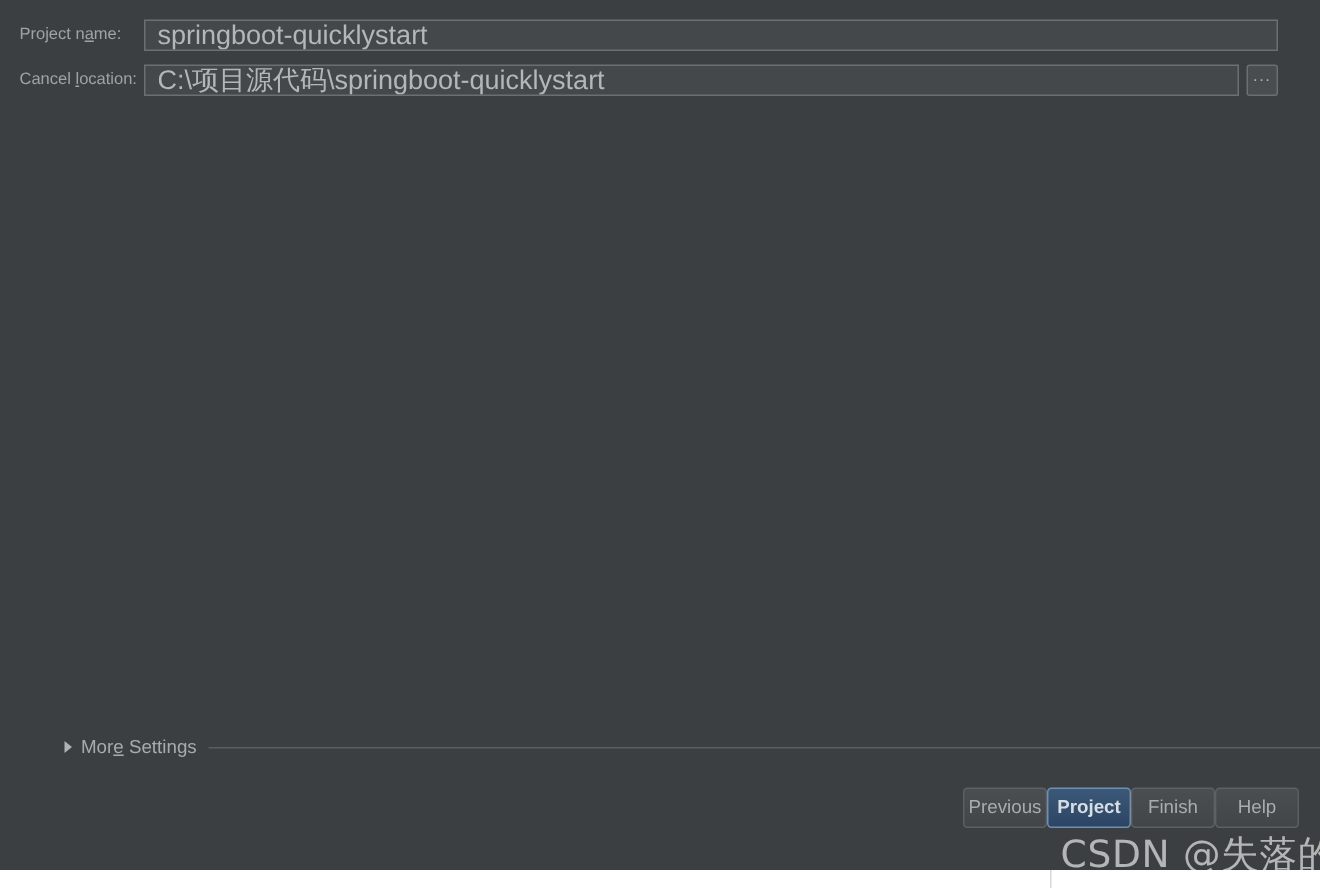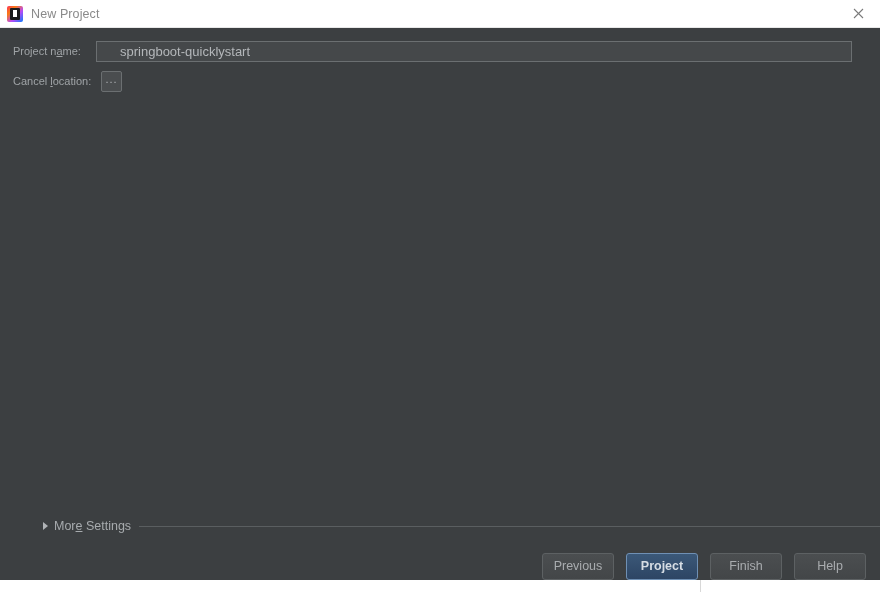--- a/index.html
+++ b/index.html
@@ -112,23 +112,23 @@
     text-decoration: underline;
     text-underline-offset: 1px;
   }
 
   .text-field {
     height: 21px;
     box-sizing: border-box;
     background: #45484a;
     border: 1px solid #6b6f71;
     color: #b4b7ba;
-    font-size: 13px;
+    font-size: 18px;
     font-family: "Liberation Sans", "DejaVu Sans", sans-serif;
-    padding: 0 23px;
+    padding: 0 8px;
     line-height: 19px;
     outline: none;
     display: block;
   }
   #project-name-input {
     width: 756px;
   }
   #project-location-input {
     width: 730px;
   }
@@ -197,23 +197,23 @@
     top: 519px;
     width: 880px;
     height: 38px;
     display: flex;
     align-items: center;
     justify-content: flex-end;
     padding-right: 14px;
     box-sizing: border-box;
   }
   .dlg-button {
-    width: 72px;
+    width: 56px;
     height: 27px;
-    margin-left: 12px;
+    margin-left: 0;
     border-radius: 3px;
     font-size: 12.5px;
     display: flex;
     align-items: center;
     justify-content: center;
     box-sizing: border-box;
     background: linear-gradient(180deg, #4b4e50 0%, #434648 100%);
     border: 1px solid #5d6163;
     color: #a9acaf;
     user-select: none;
@@ -255,42 +255,31 @@
     width: 1px;
     height: 12px;
     background: #d8d8d8;
   }
 </style>
 </head>
 <body>
 
 <div id="window">
 
-  <div id="titlebar">
-    <div id="app-icon">
-      <div class="glyph"></div>
-    </div>
-    <span id="title-text">New Project</span>
-    <div id="close-button">
-      <svg width="11" height="11" viewBox="0 0 11 11" aria-hidden="true">
-        <line x1="1" y1="1" x2="10" y2="10" stroke="#7a7a7a" stroke-width="1.1"></line>
-        <line x1="10" y1="1" x2="1" y2="10" stroke="#7a7a7a" stroke-width="1.1"></line>
-      </svg>
-    </div>
-  </div>
 
   <div id="dialog-body">
 
     <div class="form-row" id="row-name">
       <div class="field-label"><span>Project n</span><u>a</u><span>me:</span></div>
       <input id="project-name-input" class="text-field" type="text" value="springboot-quicklystart" placeholder="" style="">
     </div>
 
     <div class="form-row" id="row-location">
       <div class="field-label"><span>Cancel </span><u>l</u><span>ocation:</span></div>
+      <input id="project-location-input" class="text-field" type="text" value="C:\项目源代码\springboot-quicklystart" placeholder="" style="">
       <div class="browse-button">...</div>
     </div>
 
     <div id="more-settings-row">
       <div id="more-settings-toggle">
         <span id="more-settings-arrow"></span>
         <span id="more-settings-label"><span>Mor</span><u>e</u><span> Settings</span></span>
       </div>
       <div id="more-settings-separator"></div>
     </div>

